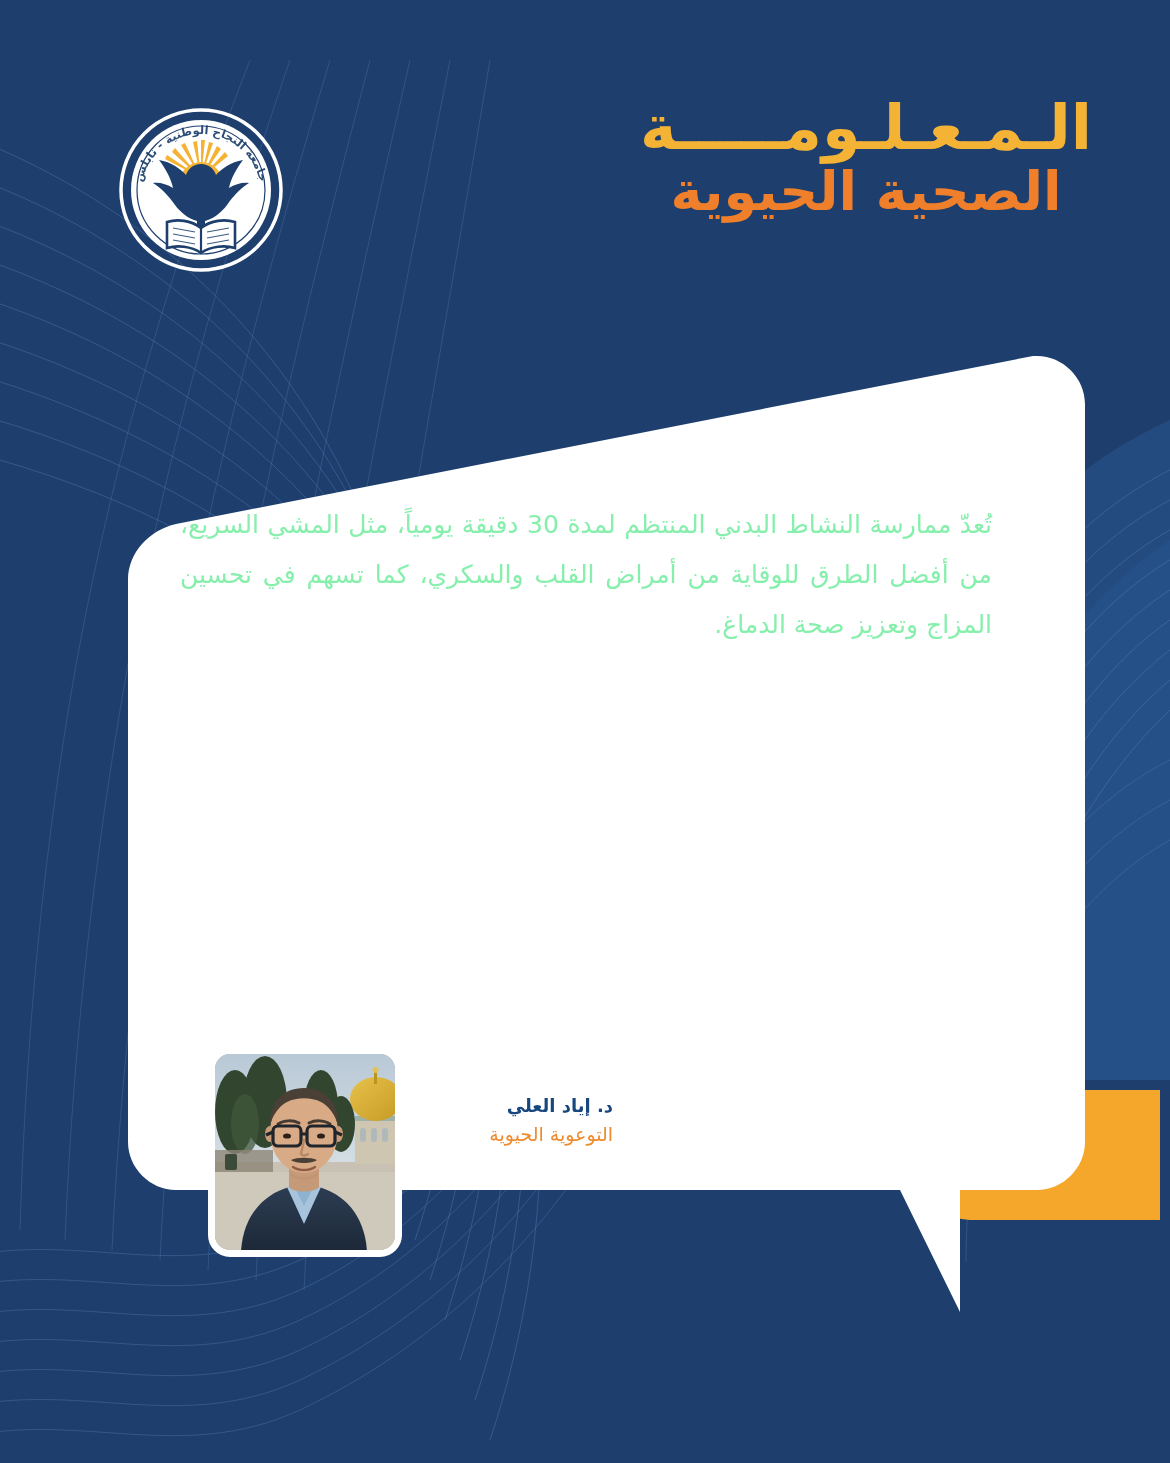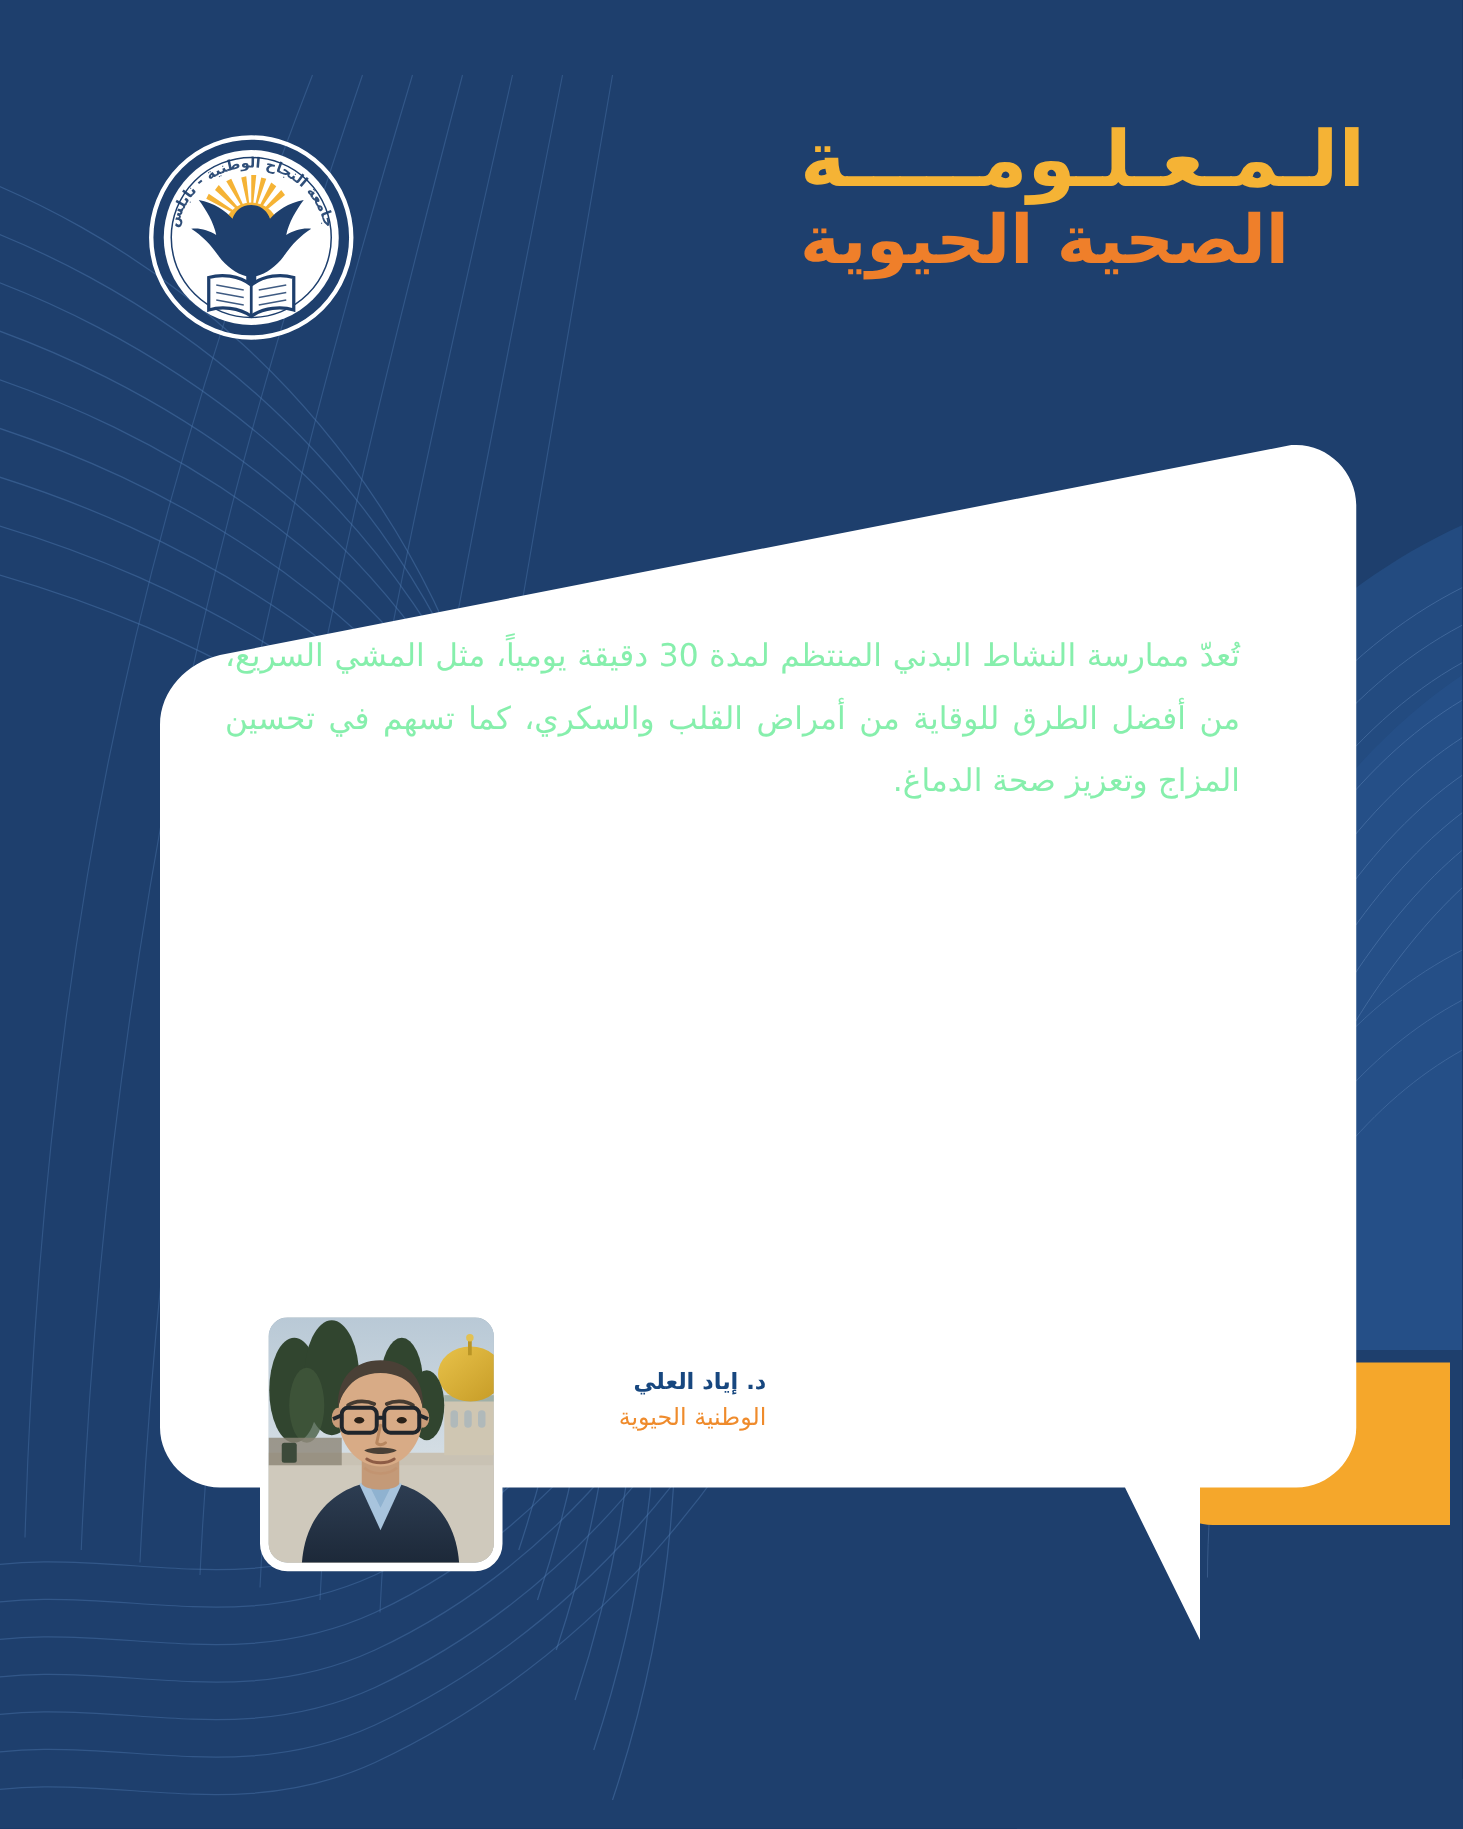--- a/index.html
+++ b/index.html
@@ -37,21 +37,21 @@
     left: 117px;
     top: 106px;
     width: 168px;
     height: 168px;
   }
 
   .title-block {
     position: absolute;
     right: 78px;
     top: 96px;
-    text-align: left;
+    text-align: center;
     direction: rtl;
   }
   .title-line1 {
     font-size: 62px;
     font-weight: 800;
     color: #f5b335;
     line-height: 1.02;
     letter-spacing: 1px;
     white-space: nowrap;
   }
@@ -407,17 +407,17 @@
 
           <path d="M80,113 C86,117 96,117 102,113" stroke="#8d5c45" stroke-width="2.3" fill="none" stroke-linecap="round"></path>
 
           <path d="M78,120 C84,126 98,126 104,120" stroke="#c2916d" stroke-width="2" fill="none" opacity="0.6"></path>
         </g>
       </svg>
     </div>
 
     <div class="author-text">
       <div class="author-name">د. إياد العلي</div>
-      <div class="author-dept">الوطنية الحيوية</div>
+      <div class="author-dept">التوعوية الحيوية</div>
     </div>
   </div>
 
 </div>
 
 </body></html>

